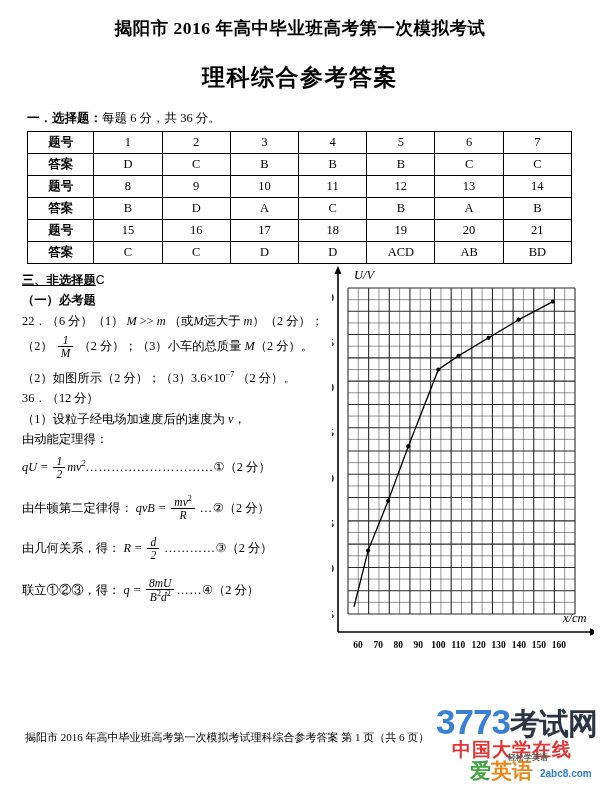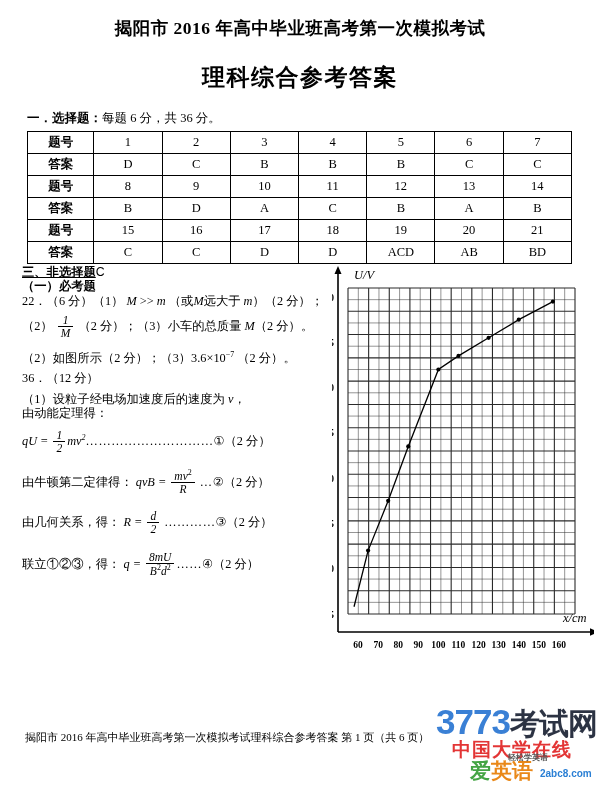--- a/index.html
+++ b/index.html
@@ -37,21 +37,21 @@
   }
   .ansTable td.hdr{font-weight:bold;font-size:12.5px;font-family:"Liberation Sans","DejaVu Sans",sans-serif;}
   .ansTable col.c0{width:12.2%;}
   .ansTable col.cx{width:12.54%;}
 
   
   .body{
     position:absolute;left:22px;top:266px;width:310px;
     font-size:12.3px;line-height:1.0;
   }
-  .line{margin:0 0 2px 0;white-space:nowrap;}
+  .line{margin:8px 0 2px 0;white-space:nowrap;}
   .b{font-weight:bold;}
   .u{text-decoration:underline;}
   .sans{font-family:"Liberation Sans","DejaVu Sans",sans-serif;}
   .it{font-style:italic;font-family:"Liberation Serif","DejaVu Serif",serif;}
   .gap6{margin-top:8px;}
   .gap10{margin-top:11px;}
   .gap14{margin-top:15px;}
 
   
   .frac{display:inline-block;vertical-align:middle;text-align:center;

